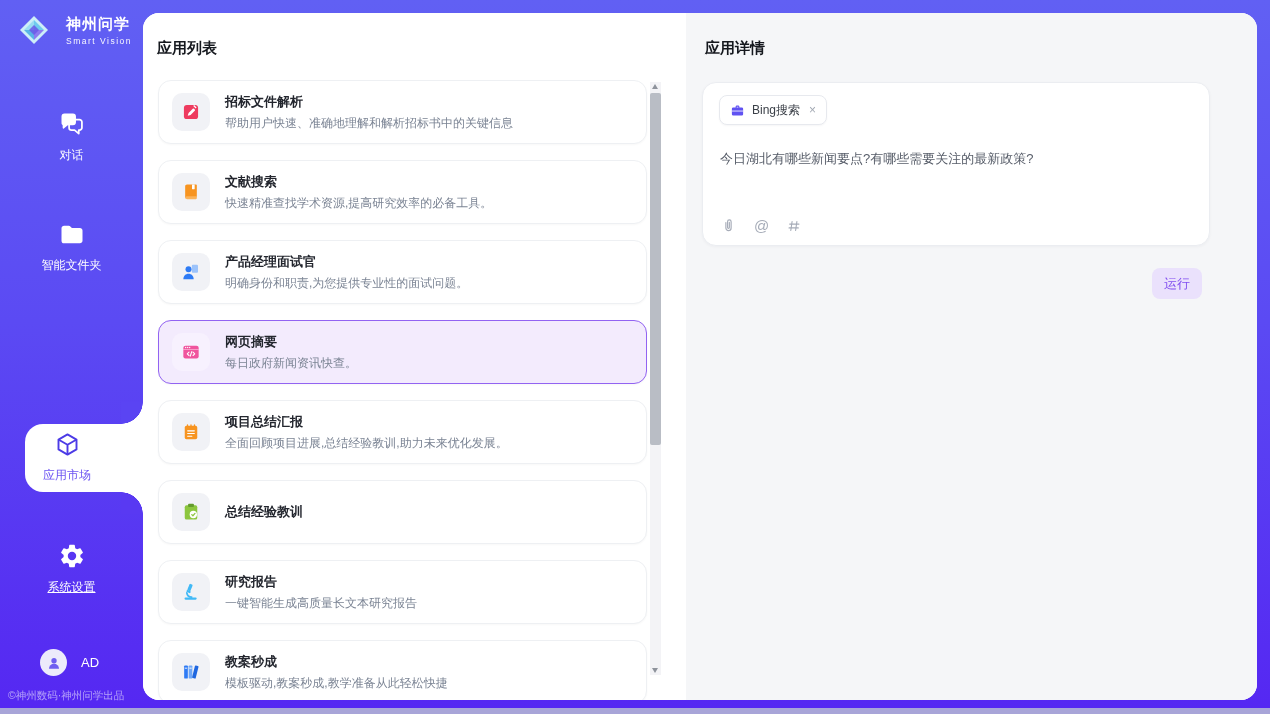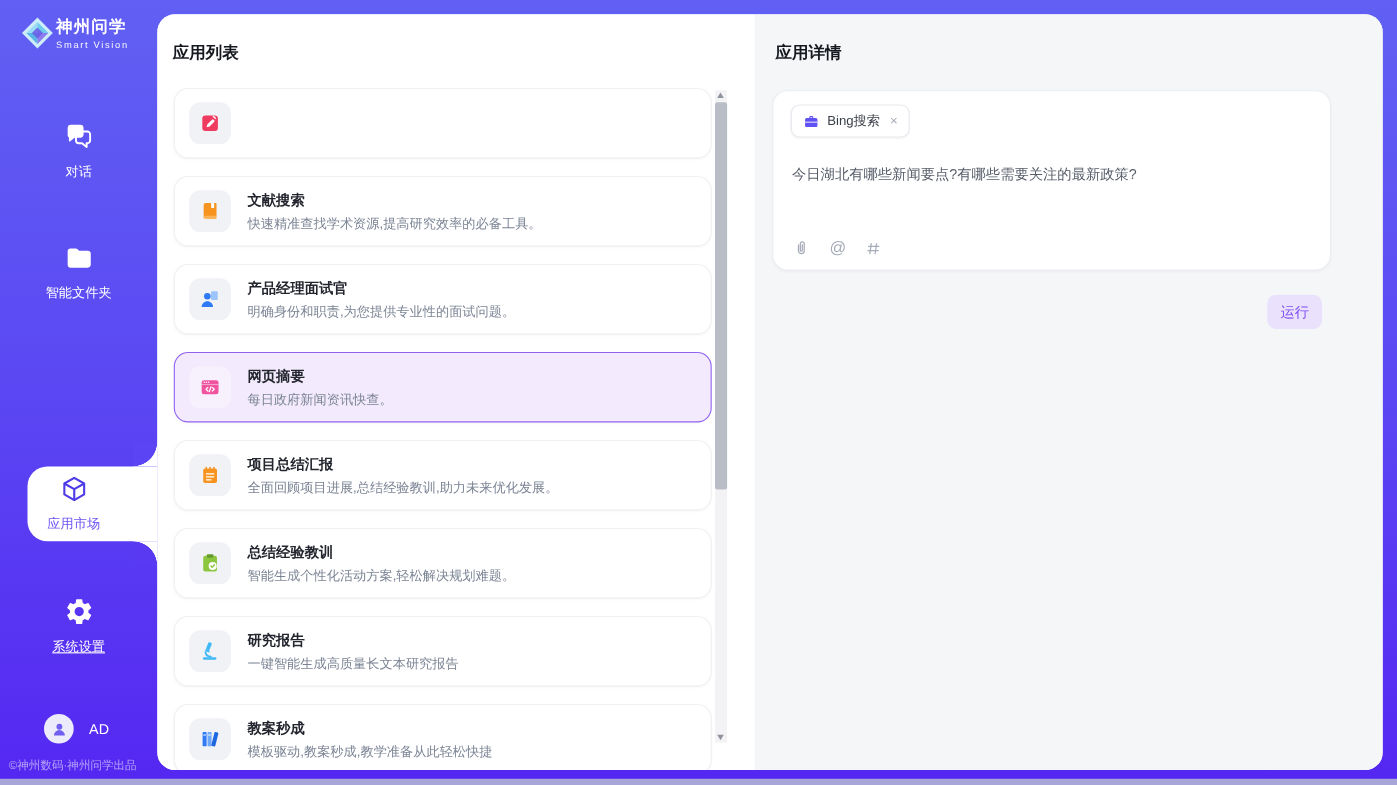--- a/index.html
+++ b/index.html
@@ -4,21 +4,21 @@
 <style>
   * { margin:0; padding:0; box-sizing:border-box; }
   html,body { width:1270px; height:714px; overflow:hidden; }
   body { font-family:"Liberation Sans","DejaVu Sans",sans-serif; }
   .stage { position:relative; width:1270px; height:714px;
            background:linear-gradient(180deg,#6160f3 0%,#5b4af3 45%,#5527f2 100%); overflow:hidden; }
   .bottom-strip { position:absolute; left:0; bottom:0; width:100%; height:6px; background:#a8a5d8; }
 
   
   .sidebar { position:absolute; left:0; top:0; width:143px; height:714px; color:#fff; }
-  .logo { position:absolute; left:18px; top:14px; display:flex; align-items:center; gap:1px; }
+  .logo { position:absolute; left:18px; top:14px; display:flex; align-items:center; gap:16px; }
   .logo-cn { font-size:15px; font-weight:bold; letter-spacing:1px; }
   .logo-en { font-size:8.5px; letter-spacing:1.5px; margin-top:2px; opacity:.95; }
   .nav-item { position:absolute; left:0; width:143px; text-align:center; cursor:pointer; }
   .nav-label { font-size:12px; margin-top:5px; color:#fff; }
   .nav-label.u { text-decoration:underline; }
   .nav-bubble { position:absolute; left:25px; top:424px; width:118px; height:68px; background:#fff;
                 border-radius:18px 0 0 18px; text-align:center; padding:7px 34px 0 0; cursor:pointer; }
   .nav-bubble::before { content:""; position:absolute; right:0; top:-22px; width:22px; height:22px;
                 background:radial-gradient(circle at 0 0, #5a44f3 21.5px, #ffffff 22px); }
   .nav-bubble::after { content:""; position:absolute; right:0; bottom:-22px; width:22px; height:22px;
@@ -146,20 +146,24 @@
       <div class="cards">
 
         <article class="card">
           <span class="app-ic">
             <svg width="20" height="20" viewBox="0 0 24 24">
               <rect x="3.5" y="3.5" width="17" height="17" rx="3.5" fill="#ee3b5f"></rect>
               <path d="M8.2 15.9l.9-2.8 5-5a1.15 1.15 0 0 1 1.65 0l.75.75a1.15 1.15 0 0 1 0 1.65l-5 5-3.3 1Z" fill="#fff"></path>
               <path d="M15.2 4.2l3 3" stroke="#fff" stroke-width="1.4"></path>
             </svg>
           </span>
+          <div class="card-text">
+            <div class="card-title">招标文件解析</div>
+            <div class="card-desc">帮助用户快速、准确地理解和解析招标书中的关键信息</div>
+          </div>
         </article>
 
         <article class="card">
           <span class="app-ic">
             <svg width="20" height="20" viewBox="0 0 24 24">
               <path d="M5 5.2C5 4 6 3 7.2 3H18a1 1 0 0 1 1 1v13.2a.8.8 0 0 1-.8.8H7.4A2.4 2.4 0 0 0 5 20.4Z" fill="#f79420"></path>
               <path d="M5 18.6A2.4 2.4 0 0 1 7.4 17H19v2.6a1 1 0 0 1-1 1H7.2A2.2 2.2 0 0 1 5 18.4Z" fill="#fbb35a"></path>
               <rect x="13.2" y="3" width="3.2" height="5.6" rx="0.4" fill="#fff"></rect>
             </svg>
           </span>
@@ -220,21 +224,20 @@
           <span class="app-ic">
             <svg width="20" height="20" viewBox="0 0 24 24">
               <rect x="4.5" y="4" width="15" height="17" rx="2.2" fill="#8cc63e"></rect>
               <rect x="8.5" y="2.2" width="7" height="3.8" rx="1.1" fill="#639c2c"></rect>
               <circle cx="14.8" cy="15" r="4.4" fill="#fff"></circle>
               <path d="M12.9 15.1l1.4 1.4 2.5-2.8" fill="none" stroke="#8cc63e" stroke-width="1.5" stroke-linecap="round" stroke-linejoin="round"></path>
             </svg>
           </span>
           <div class="card-text">
             <div class="card-title">总结经验教训</div>
-            <div class="card-desc">智能生成个性化活动方案,轻松解决规划难题。</div>
           </div>
         </article>
 
         <article class="card">
           <span class="app-ic">
             <svg width="20" height="20" viewBox="0 0 24 24">
               <rect x="8.8" y="2.4" width="4" height="8.2" rx="1" transform="rotate(22 10.8 6.5)" fill="#41b9f6"></rect>
               <rect x="6.6" y="10.2" width="5" height="2.6" rx="1" transform="rotate(22 9.1 11.5)" fill="#41b9f6"></rect>
               <path d="M7 13c.4 3.2 2.6 5 5.8 5.1" fill="none" stroke="#41b9f6" stroke-width="2.1" stroke-linecap="round"></path>
               <rect x="4.2" y="18.6" width="14.6" height="2.6" rx="1.3" fill="#41b9f6"></rect>

